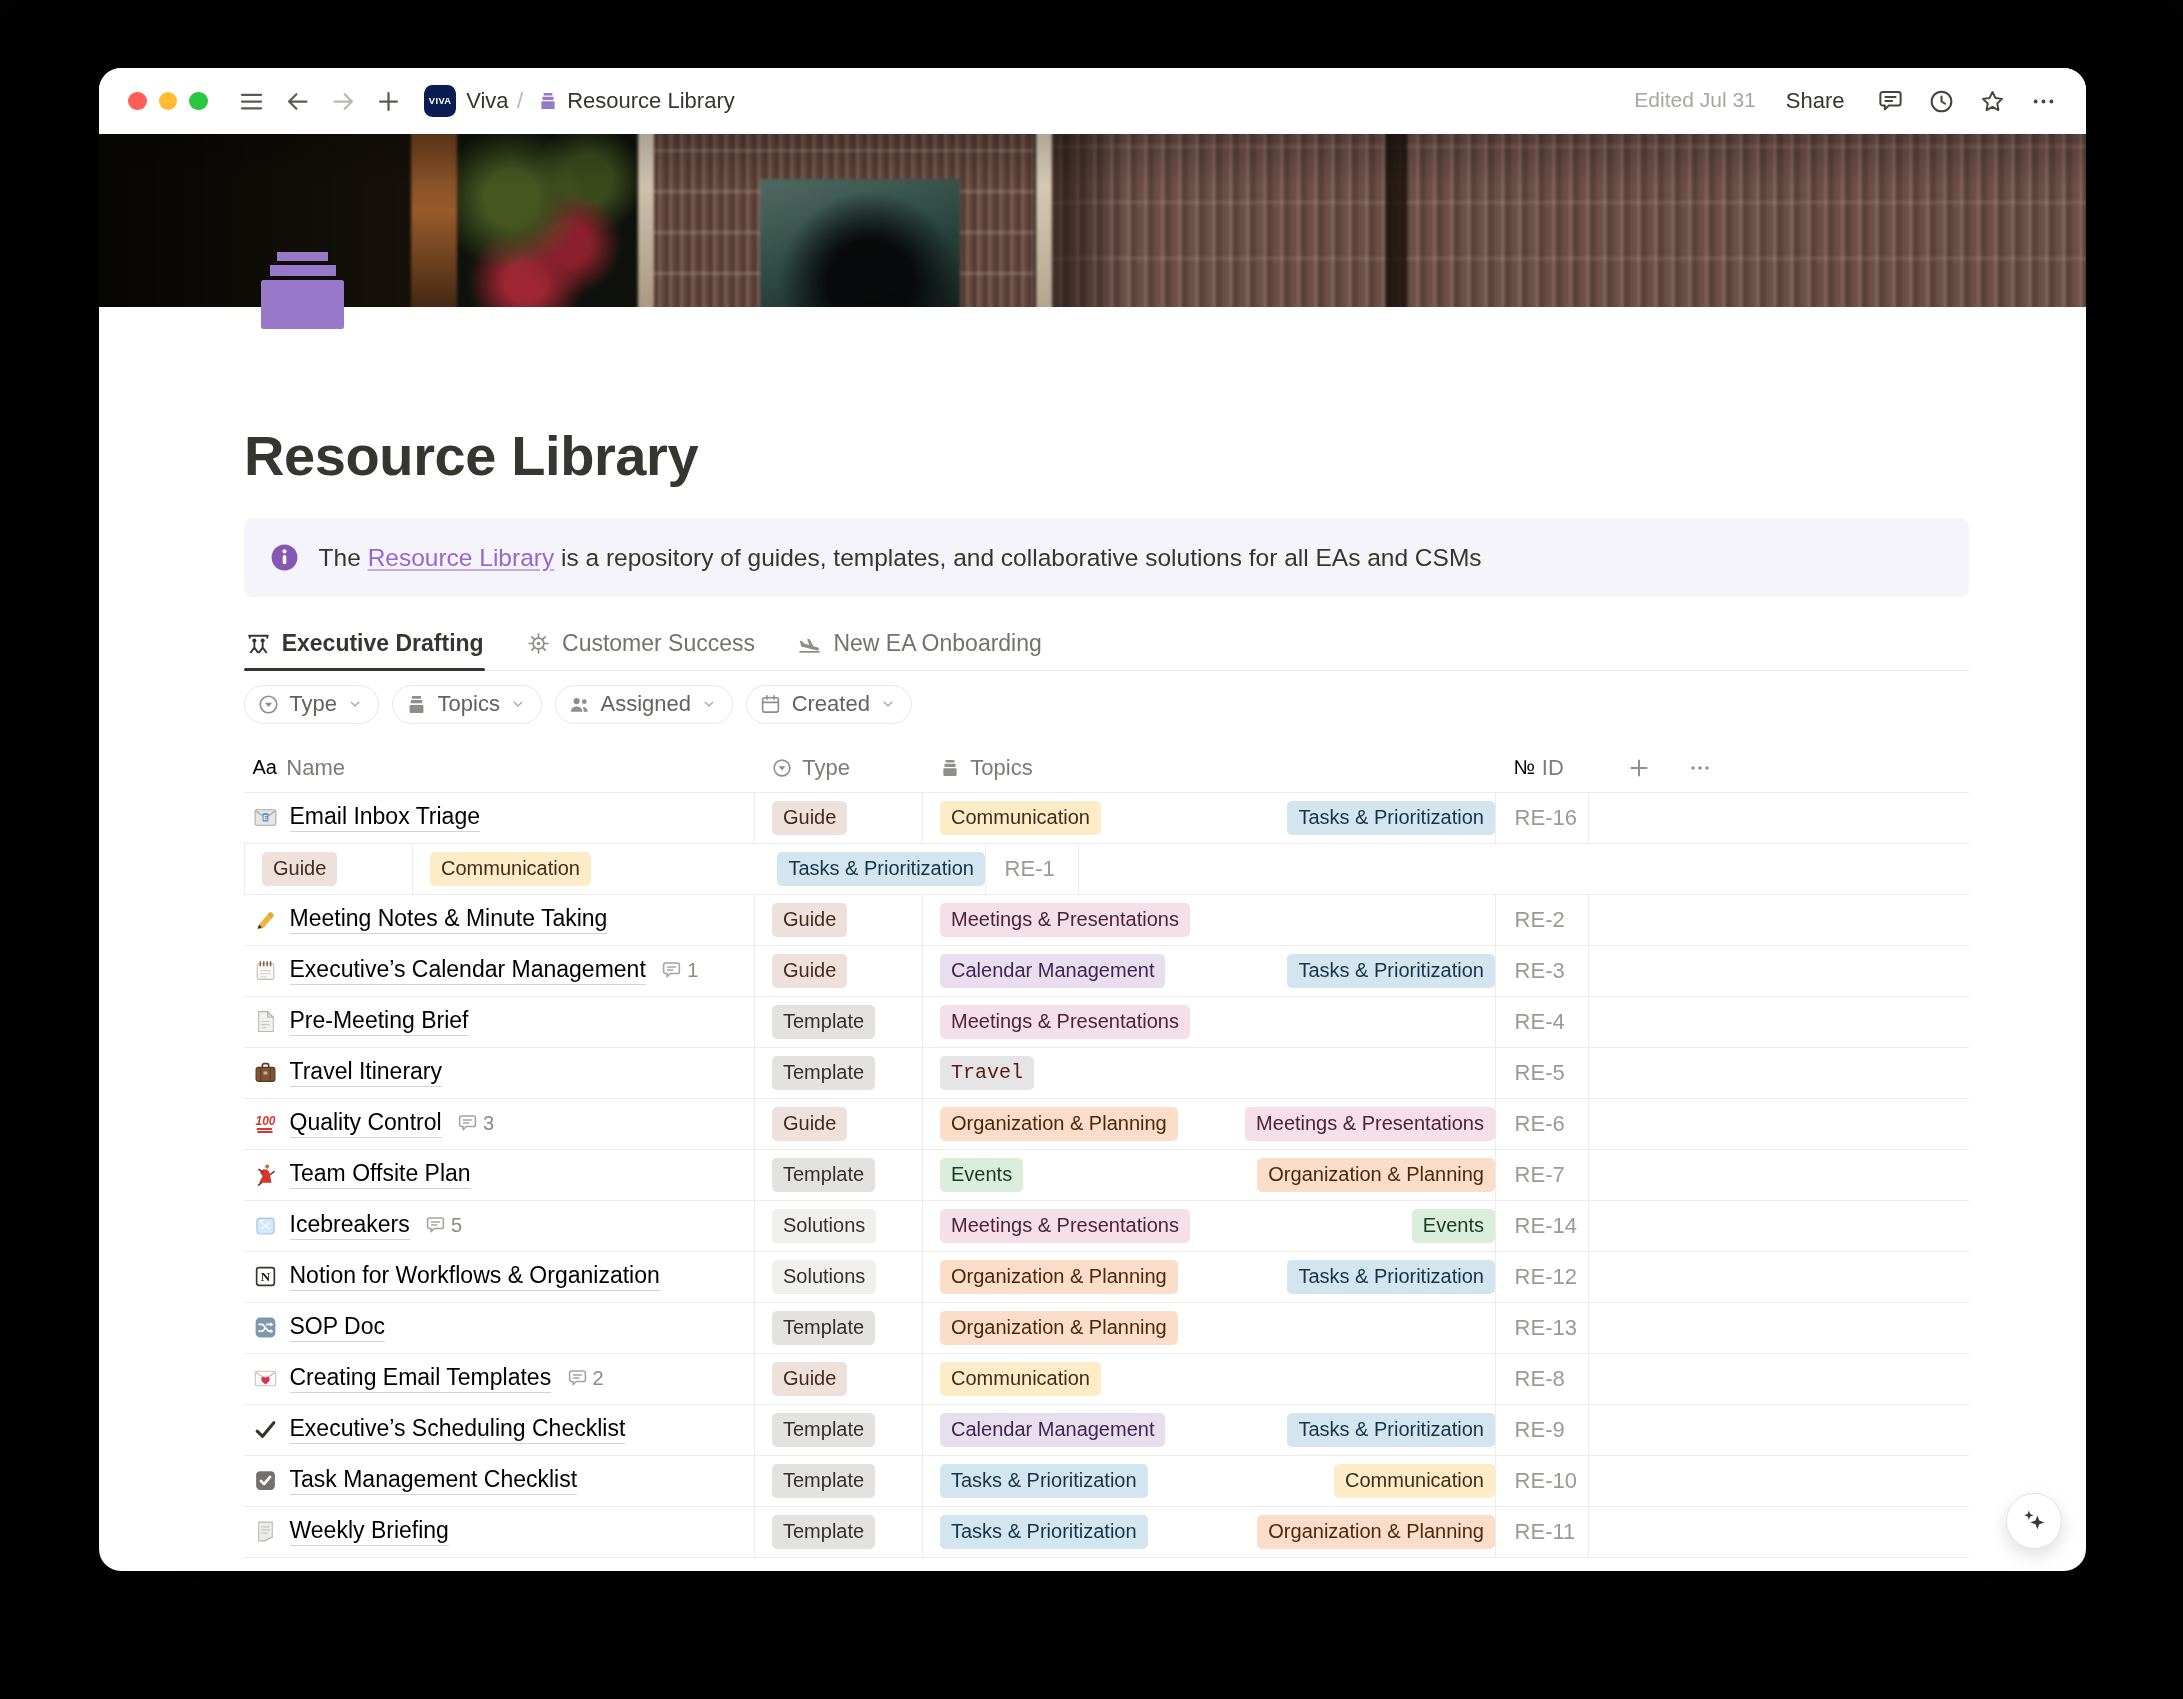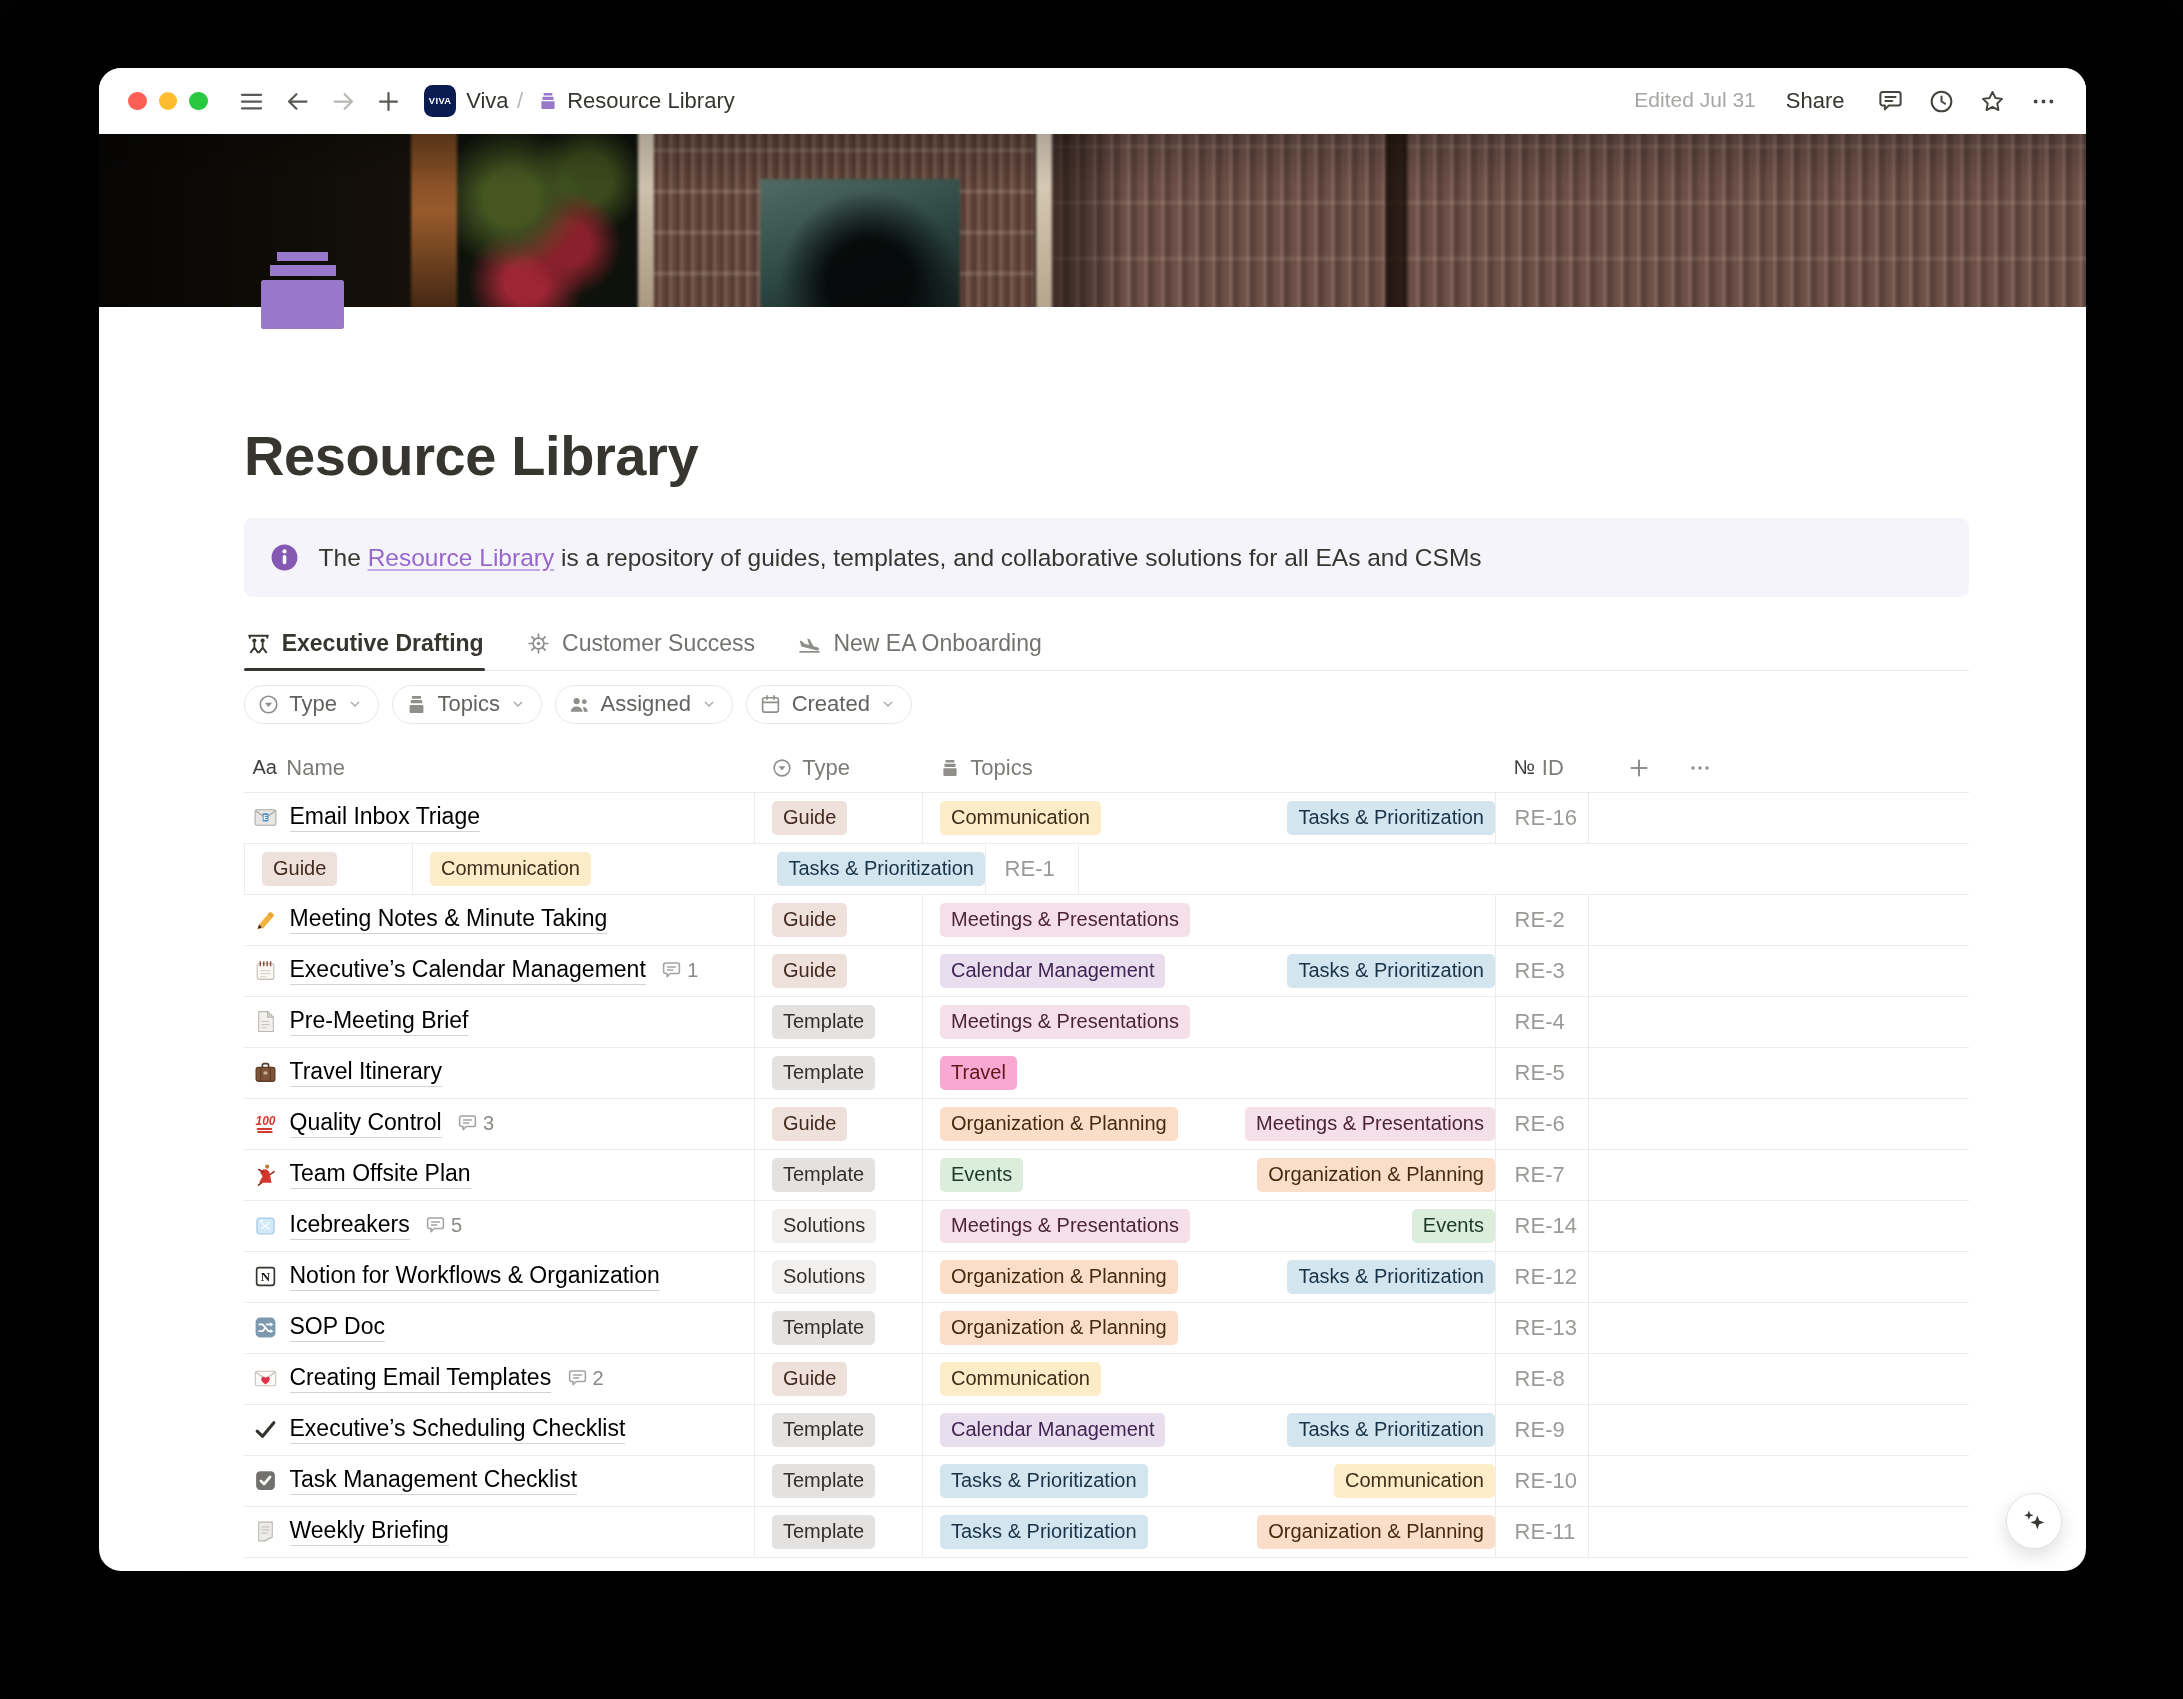--- a/index.html
+++ b/index.html
@@ -86,21 +86,21 @@
   .filters { margin-top:13.5px; display:flex; gap:13.5px; }
   .pill { height:39px; border:0.8px solid #E7E7E5; border-radius:22px; display:flex; align-items:center;
     gap:9.3px; padding:0 13.5px 0 12px; color:#64625F; font-size:22px; background:#fff; cursor:default; }
   .pill .ic { width:23px; height:23px; display:inline-flex; color:#8F8E8B; }
   .pill .chev { width:18px; height:18px; display:inline-flex; color:#A8A7A4; }
   
   .table { margin-top:20px; }
   .thead { display:flex; height:49px; align-items:center; color:#7D7C78; font-size:22px; border-bottom:0.8px solid #E9E9E7; }
   .th { display:flex; align-items:center; gap:9.3px; height:100%; }
   .th .ic { width:22px; height:22px; display:inline-flex; color:#8F8E8B; }
-  .th-ictext { color:#404040; font-size:20px; }
+  .th-ictext { color:#000000; font-size:20px; }
   .th-name { width:510px; padding-left:8.5px; }
   .th-type { width:168px; padding-left:17px; }
   .th-topics { width:573px; padding-left:17px; }
   .th-id { width:93px; padding-left:18.6px; gap:6.8px; }
   .th-trail { flex:1; padding-left:39px; gap:37px; }
   .th-btn { width:24px; height:24px; display:inline-flex; color:#8F8E8B; cursor:default; }
   .trow { display:flex; height:51px; border-bottom:0.8px solid #EBEBE9; }
   .cell { display:flex; align-items:center; height:100%; }
   .c-name { width:510px; padding-left:8.5px; gap:12px; }
   .row-icon { width:25px; height:25px; flex:0 0 25px; display:inline-flex; }
@@ -482,21 +482,21 @@
                   <path d="M7.5 7v13.5M16.5 7v13.5" stroke="#5A3A25" stroke-width="1" fill="none"></path>
                   <rect x="10.2" y="11" width="3.6" height="3" rx=".5" fill="#C9B294"></rect>
                 </svg>
               </span>
               <span class="name-link">Travel Itinerary</span>
             </div>
             <div class="cell c-type">
               <span class="tag" style="background: rgb(227, 226, 224); color: rgb(50, 48, 44);">Template</span>
             </div>
             <div class="cell c-topics">
-              <span class="tag" style="background: #f9a8d4; color: rgb(93, 23, 21);">Travel</span>
+              <span class="tag" style="background: #e5e5e5; color: rgb(93, 23, 21); font-family: Liberation Mono, monospace;">Travel</span>
             </div>
             <div class="cell c-id">RE-5</div>
             <div class="cell c-trail"></div>
           </div>
           <div class="trow">
             <div class="cell c-name">
               <span class="row-icon">
                 <svg viewBox="0 0 24 24" xmlns="http://www.w3.org/2000/svg">
                   <text x="12" y="13.5" text-anchor="middle" font-size="11.5" font-style="italic" font-weight="800" fill="#D33A2C" font-family="Liberation Sans, sans-serif">100</text>
                   <path d="M4.5 17.2h13M5 20.2h13" stroke="#D33A2C" stroke-width="1.9" fill="none" stroke-linecap="round"></path>

